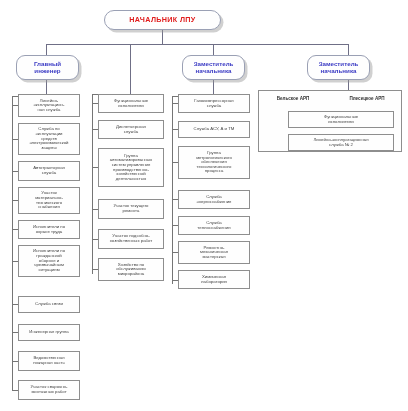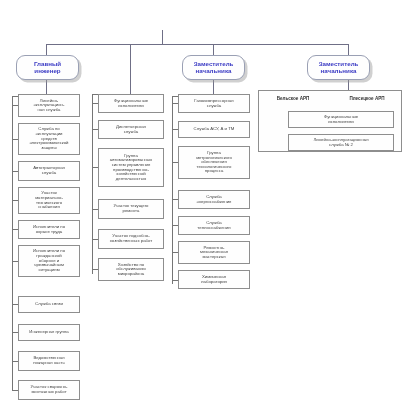--- a/index.html
+++ b/index.html
@@ -87,20 +87,23 @@
 
 <div id="chart">
 
   <div class="ln lnv" style="left:162px;top:30px;width:1px;height:14px;"></div>
   <div class="ln lnh" style="left:46px;top:44px;width:302px;height:1px;"></div>
   <div class="ln lnv" style="left:46px;top:44px;width:1px;height:11px;"></div>
   <div class="ln lnv" style="left:213px;top:44px;width:1px;height:11px;"></div>
   <div class="ln lnv" style="left:348px;top:44px;width:1px;height:11px;"></div>
   <div class="ln lnv" style="left:130px;top:44px;width:1px;height:50px;"></div>
 
+  <div class="node root" style="left:104px;top:10px;width:117px;height:20px;">
+    <span>НАЧАЛЬНИК   ЛПУ</span>
+  </div>
 
   <div class="node mgr" style="left:16px;top:55px;width:63px;height:25px;">
     <span>Главный<br>инженер</span>
   </div>
   <div class="node mgr" style="left:182px;top:55px;width:63px;height:25px;">
     <span>Заместитель<br>начальника</span>
   </div>
   <div class="node mgr" style="left:307px;top:55px;width:63px;height:25px;">
     <span>Заместитель<br>начальника</span>
   </div>

